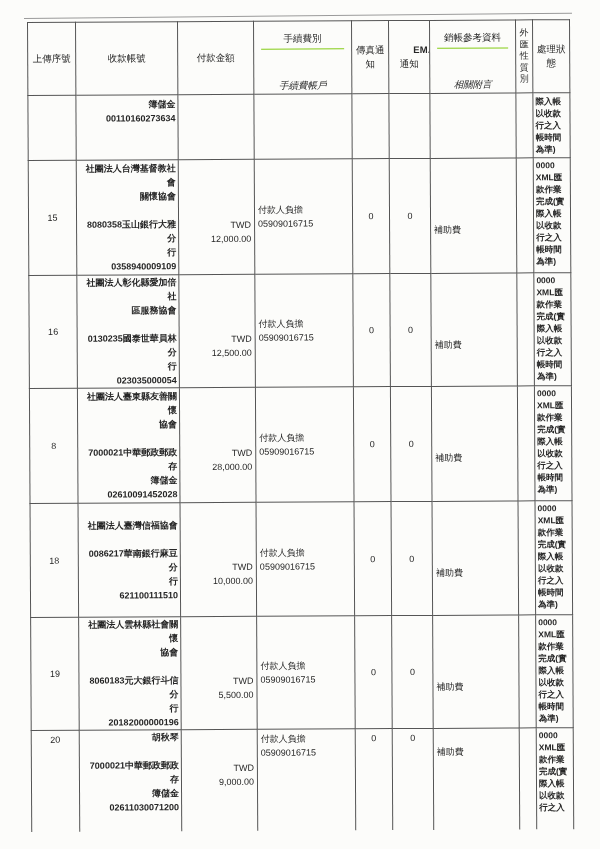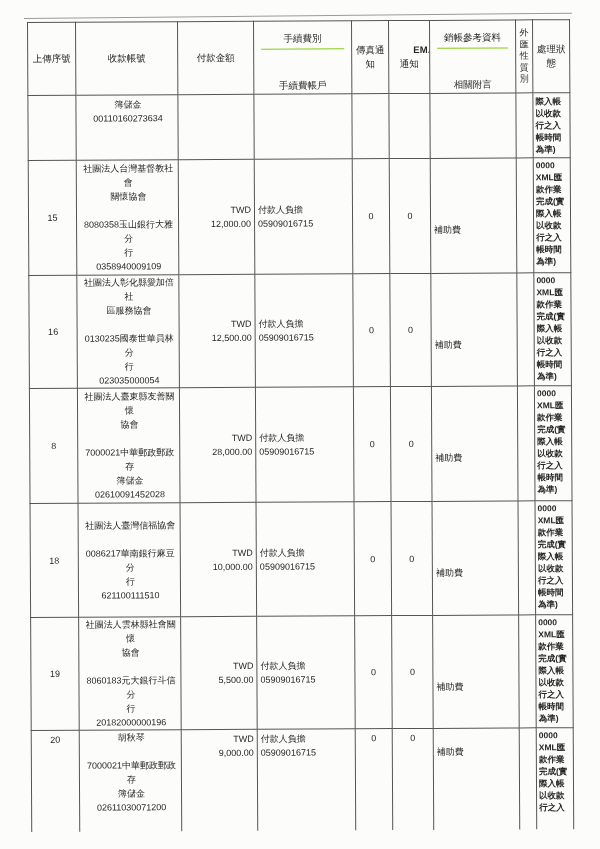--- a/index.html
+++ b/index.html
@@ -30,29 +30,29 @@
     border:1px solid #555;
     padding:0;vertical-align:middle;
     overflow:hidden;
   }
   table{border-bottom:none;}
   tr.last td{border-bottom:none;}
   th{font-weight:normal;font-size:9.5px;text-align:center;}
   .pre{white-space:pre-line;}
   
   .split-top{border-bottom:1px solid #84cc16;padding:2px 0 3px 0;margin:8px 7px;}
-  .split-bottom{padding:21px 0 1px 0;}
+  .split-bottom{padding:21px 0 1px 0;font-style:italic;}
   .email-top{font-weight:bold;font-size:9.5px;letter-spacing:.3px;margin-left:24px;}
   .vhdr{line-height:11.5px;font-size:9px;}
   
   td.c-seq{text-align:center;}
   td.c-payee{vertical-align:middle;}
-  td.c-payee .pre{padding:0 2px 0 4px;text-align:center;}
+  td.c-payee .pre{padding:0 2px 0 4px;text-align:right;font-weight:bold;}
   td.c-amt{text-align:right;}
-  td.c-amt .pre{padding-right:3px;}
+  td.c-amt .pre{padding-right:3px;margin-top:29px;}
   td.c-fee{text-align:left;border-radius:9px;}
   td.c-fee .pre{padding-left:3px;}
   td.c-flag{text-align:center;}
   td.c-ref{vertical-align:top;text-align:left;}
   td.c-ref .remark{margin-top:64px;padding-left:3px;}
   td.c-fx{}
   td.c-status{vertical-align:top;text-align:left;}
   td.c-status .pre{padding:1px 1px 0 2px;font-size:8.5px;line-height:12px;font-weight:bold;}
   
   tr.carry td{vertical-align:top;}

